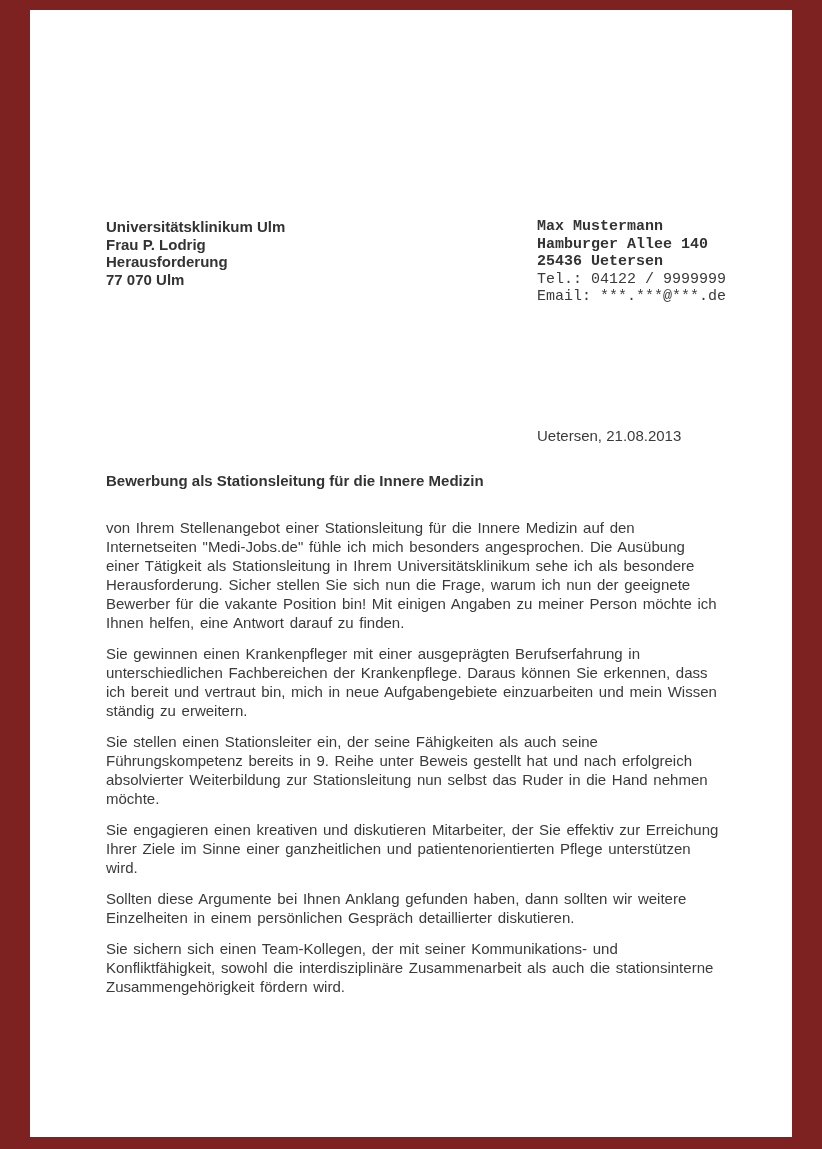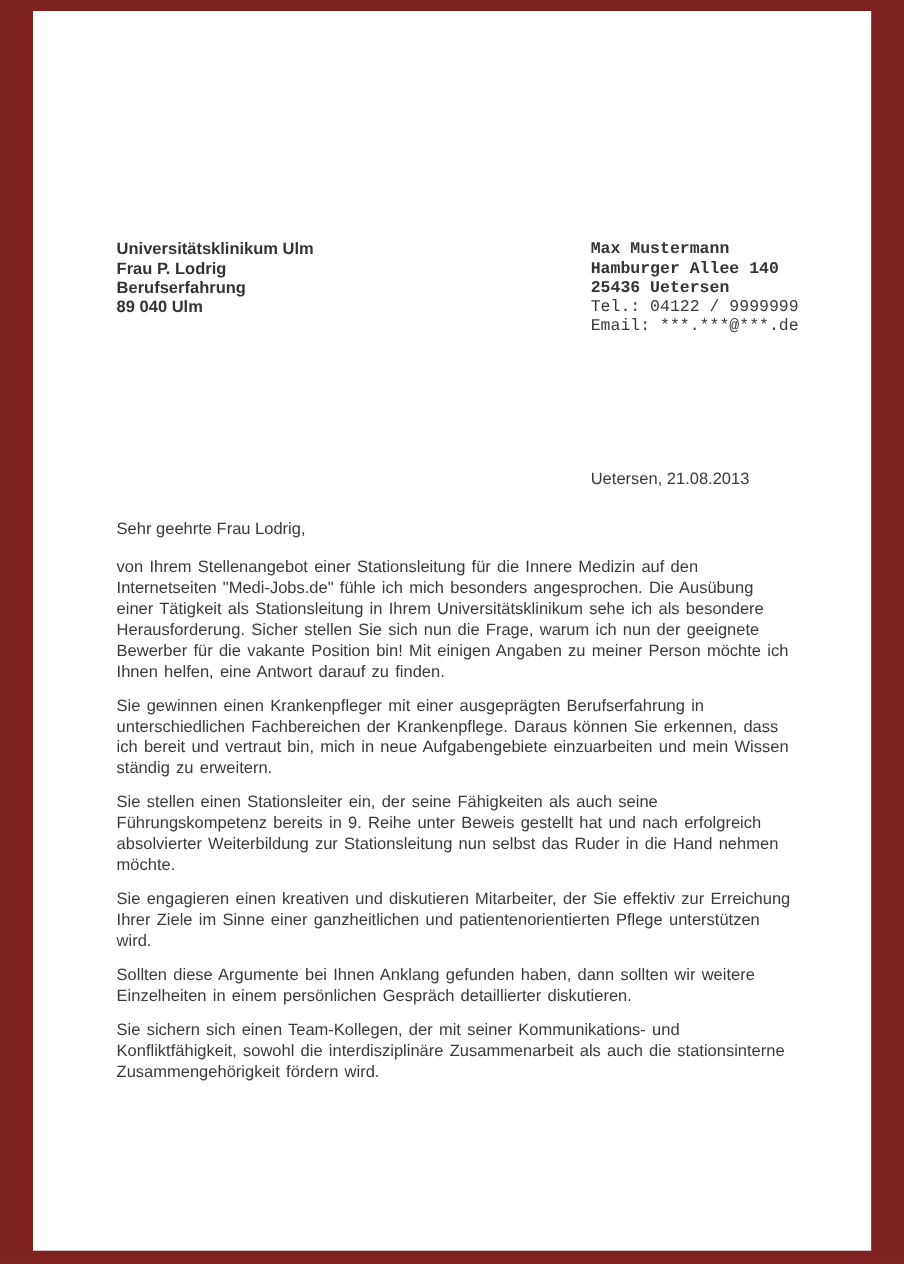--- a/index.html
+++ b/index.html
@@ -75,36 +75,36 @@
 </style>
 </head>
 <body>
 
 <div class="frame">
   <div class="page">
 
     <div class="addr recipient">
       <div class="bold">Universitätsklinikum Ulm</div>
       <div class="bold">Frau P. Lodrig</div>
-      <div class="bold">Berufserfahrung</div>
-      <div class="bold">89 040 Ulm</div>
+      <div class="bold">Herausforderung</div>
+      <div class="bold">77 070 Ulm</div>
     </div>
 
     <div class="addr sender">
       <div class="bold">Max Mustermann</div>
       <div class="bold">Hamburger Allee 140</div>
       <div class="bold">25436 Uetersen</div>
       <div>Tel.: 04122 / 9999999</div>
       <div>Email: ***.***@***.de</div>
     </div>
 
     <div class="date">Uetersen, 21.08.2013</div>
 
     <div class="letter-body">
-      <div class="salutation">Sehr geehrte Frau Lodrig,</div>
+      <div class="subject bold">Bewerbung als Stationsleitung für die Innere Medizin</div>
       <p>von Ihrem Stellenangebot einer Stationsleitung für die Innere Medizin auf den Internetseiten "Medi-Jobs.de" fühle ich mich besonders angesprochen. Die Ausübung einer Tätigkeit als Stationsleitung in Ihrem Universitätsklinikum sehe ich als besondere Herausforderung. Sicher stellen Sie sich nun die Frage, warum ich nun der geeignete Bewerber für die vakante Position bin! Mit einigen Angaben zu meiner Person möchte ich Ihnen helfen, eine Antwort darauf zu finden.</p>
       <p>Sie gewinnen einen Krankenpfleger mit einer ausgeprägten Berufserfahrung in unterschiedlichen Fachbereichen der Krankenpflege. Daraus können Sie erkennen, dass ich bereit und vertraut bin, mich in neue Aufgabengebiete einzuarbeiten und mein Wissen ständig zu erweitern.</p>
       <p>Sie stellen einen Stationsleiter ein, der seine Fähigkeiten als auch seine Führungskompetenz bereits in 9. Reihe unter Beweis gestellt hat und nach erfolgreich absolvierter Weiterbildung zur Stationsleitung nun selbst das Ruder in die Hand nehmen möchte.</p>
       <p>Sie engagieren einen kreativen und diskutieren Mitarbeiter, der Sie effektiv zur Erreichung Ihrer Ziele im Sinne einer ganzheitlichen und patientenorientierten Pflege unterstützen wird.</p>
       <p>Sollten diese Argumente bei Ihnen Anklang gefunden haben, dann sollten wir weitere Einzelheiten in einem persönlichen Gespräch detaillierter diskutieren.</p>
       <p>Sie sichern sich einen Team-Kollegen, der mit seiner Kommunikations- und Konfliktfähigkeit, sowohl die interdisziplinäre Zusammenarbeit als auch die stationsinterne Zusammengehörigkeit fördern wird.</p>
     </div>
 
   </div>
 

